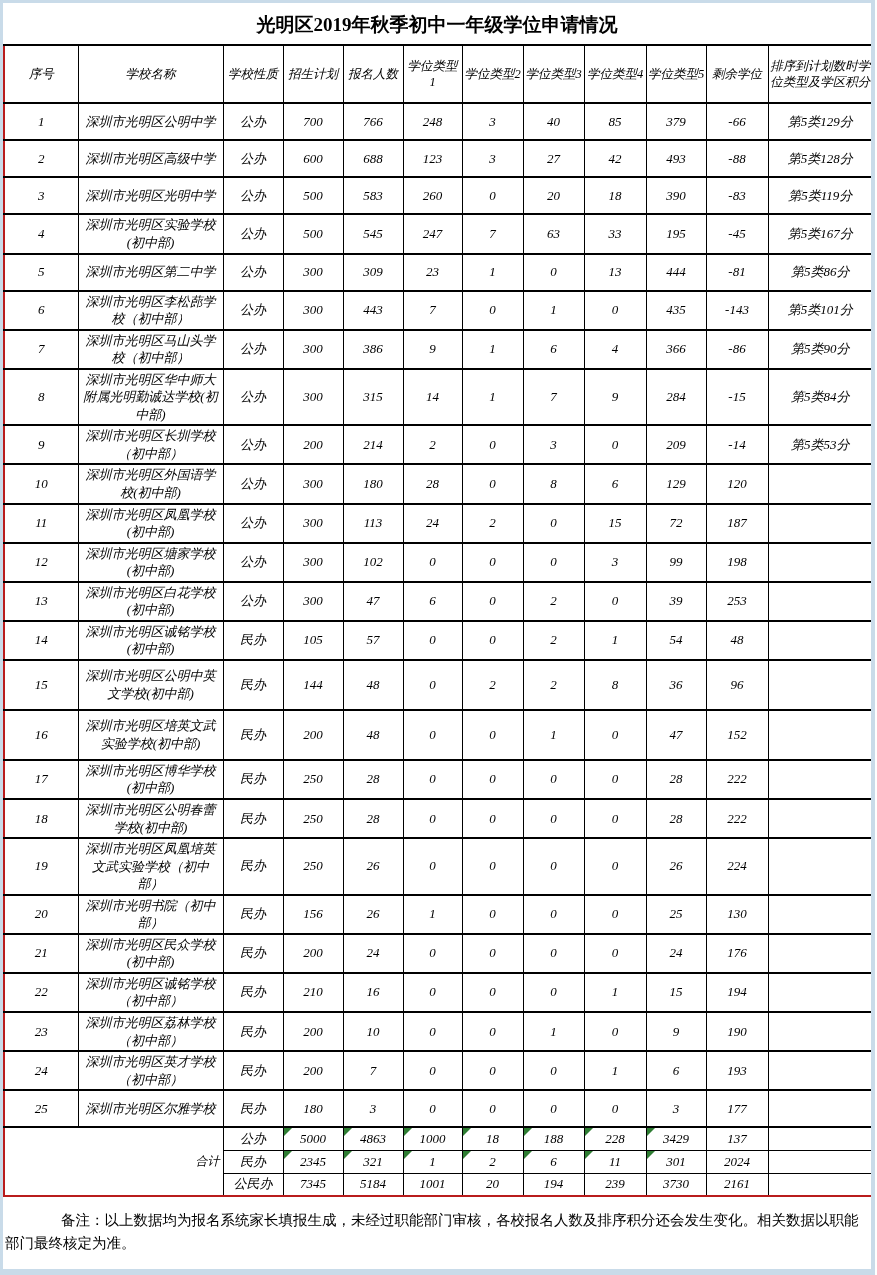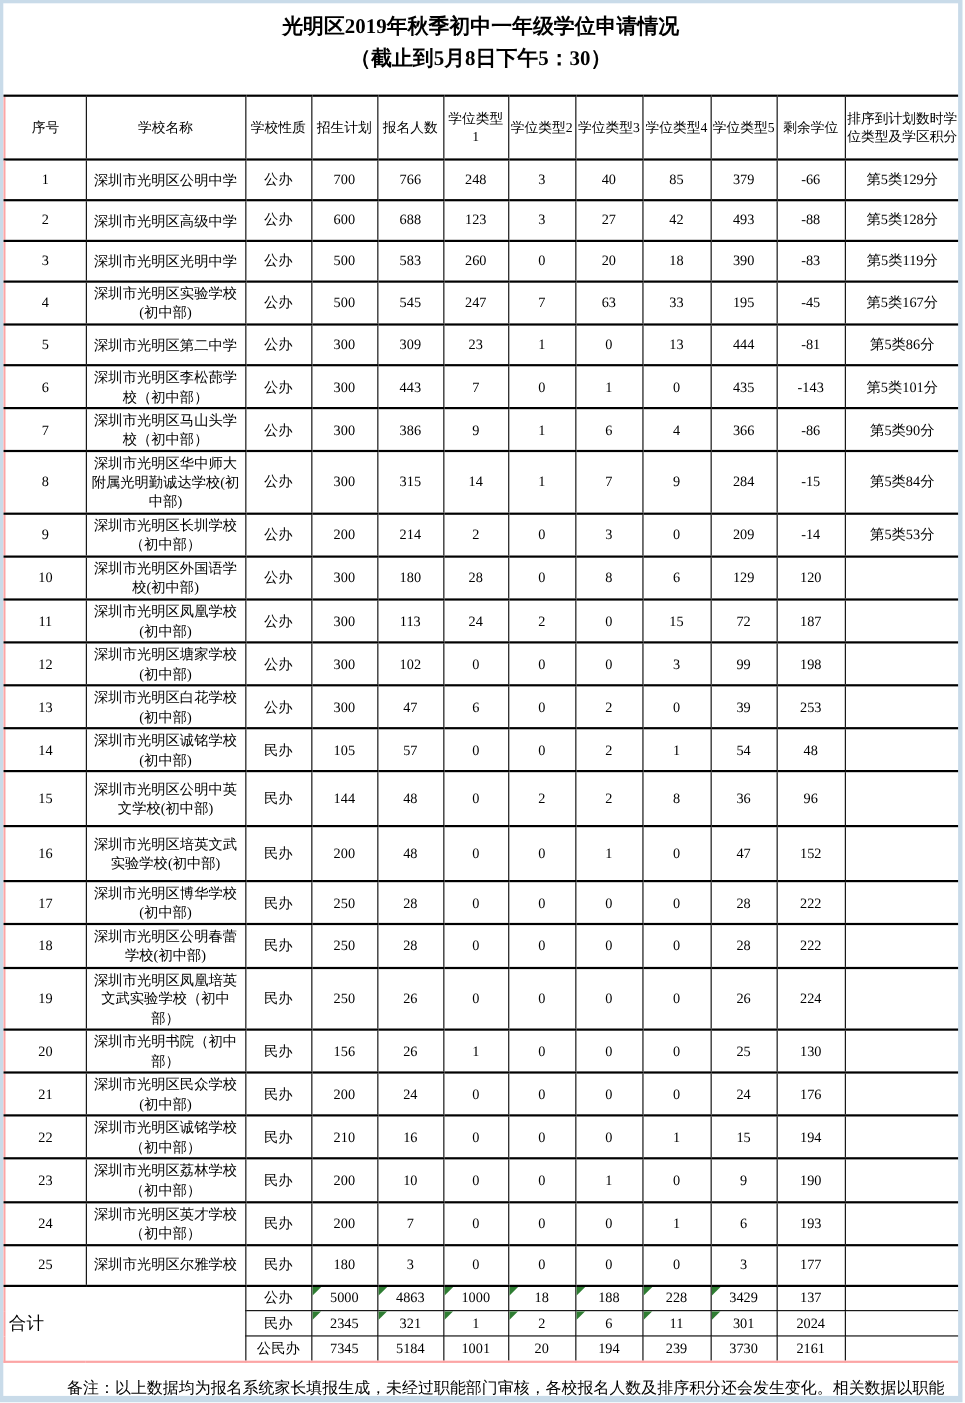--- a/index.html
+++ b/index.html
@@ -21,22 +21,23 @@
     text-align:center;
     font-weight:bold;
     font-size:19px;
     line-height:1.55;
     padding-top:7px;
   }
   table{
     border-collapse:collapse;
     table-layout:fixed;
     width:100%;
-    margin-top:17px;
-    border:2px solid #fca5a5;
+    margin-top:5px;
+    border:2px solid #b91c1c;
+    font-style:italic;
   }
   th,td{
     border-left:1px solid #000;
     border-right:1px solid #000;
     border-top:2px solid #000;
     border-bottom:2px solid #000;
     padding:1px 3px;
     font-size:13px;
     overflow:hidden;
     box-sizing:border-box;
@@ -48,21 +49,21 @@
     text-align:center;
     height:58px;
     padding:1px 1px;
   }
   #rows-body tr{height:37px;}
   #rows-body tr.tall{height:50px;}
   #totals-body td{border-top-width:1px;border-bottom-width:1px;}
   #totals-body tr{height:23px;}
   .c{text-align:center;}
   .l{text-align:center;line-height:1.35;}
-  .total-label{font-size:16px;text-align:left;}
+  .total-label{font-size:12px;text-align:right;}
   .flagcell{position:relative;}
   .flag{
     position:absolute;top:0;left:0;width:0;height:0;
     border-top:8px solid #2e7d32;
     border-right:8px solid transparent;
   }
   .note{
     font-size:14.5px;
     margin:12px 0 0 0;
     padding:0 2px;
@@ -71,21 +72,20 @@
   }
 </style>
 </head>
 <body>
 
 <div class="page">
   <div class="sheet">
 
     <div class="title">
       <div>光明区2019年秋季初中一年级学位申请情况</div>
-      <div>（截止到5月8日下午5：30）</div>
     </div>
 
     <table>
       <colgroup>
         <col style="width:74px">
           <col style="width:145px">
           <col style="width:60px">
         <col style="width:60px">
           <col style="width:60px">
           <col style="width:59px">

